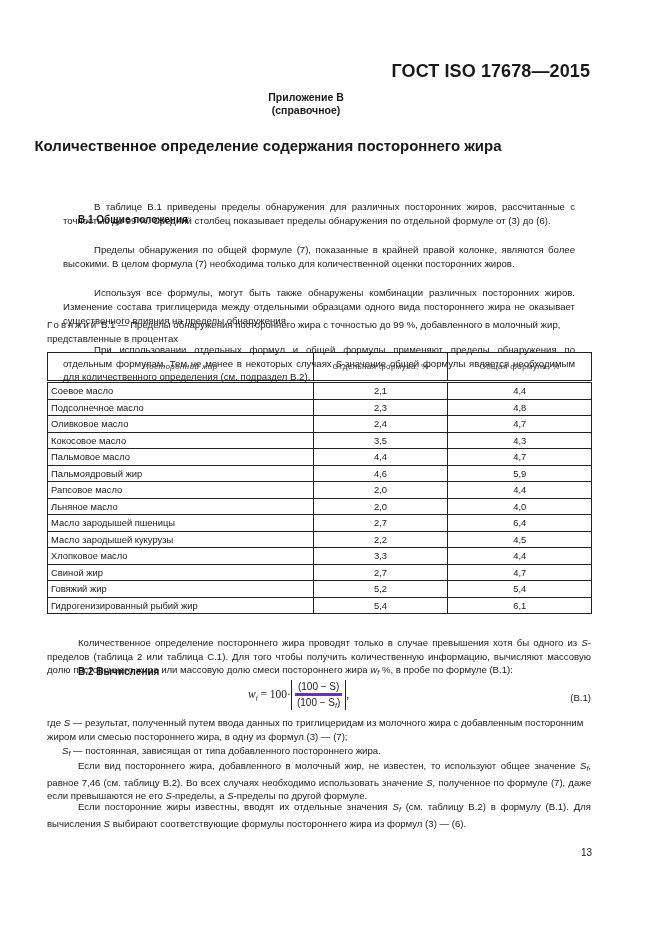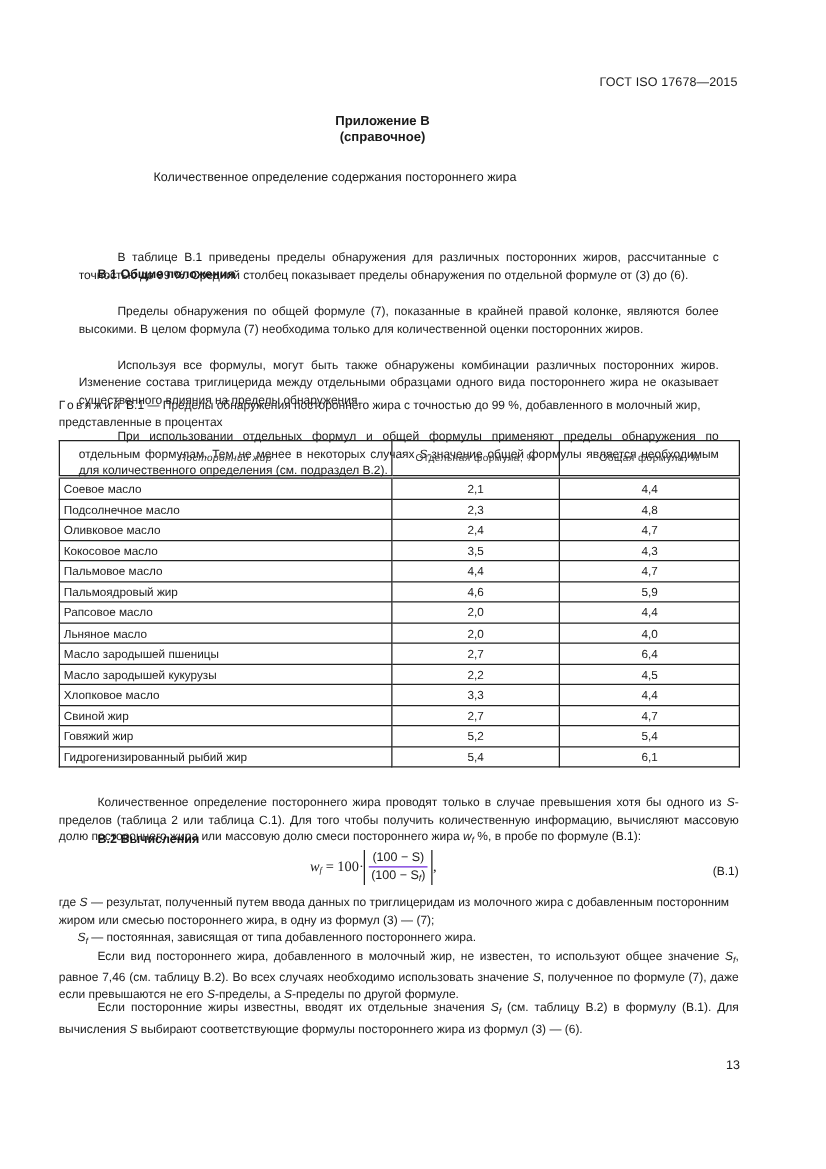--- a/index.html
+++ b/index.html
@@ -1,36 +1,36 @@
 <!DOCTYPE html>
 <html><head>
 <meta charset="utf-8">
 <style>
   html, body { margin: 0; padding: 0; background: #ffffff; }
   body { width: 661px; height: 935px; position: relative; overflow: hidden;
          font-family: "Liberation Sans", sans-serif; color: #1a1a1a; }
   .abs { position: absolute; }
-  .hdr-code { top: 61px; right: 71px; font-size: 10px; font-weight: normal; letter-spacing: 0.1px; margin-left: 44px; }
+  .hdr-code { top: 61px; right: 71px; font-size: 18px; font-weight: bold; letter-spacing: 0.1px; margin-left: 44px; }
   .annex { top: 91px; left: 0; width: 612px; text-align: center; font-size: 10.5px; font-weight: bold; line-height: 13px; }
-  .doc-title { top: 137px; left: 0; width: 536px; text-align: center; font-size: 10px; font-weight: normal; }
+  .doc-title { top: 137px; left: 0; width: 536px; text-align: center; font-size: 15px; font-weight: bold; }
   .sec-head { font-size: 10px; font-weight: bold; left: 78px; margin-top: 46px; }
   .para { left: 47px; width: 544px; font-size: 9.6px; line-height: 13.6px; text-align: justify; text-indent: 31px; }
   .para p { margin: 16px; text-indent: 31px; }
   .caption { top: 318px; left: 47px; width: 548px; font-size: 9.6px; line-height: 13.6px; }
   .caption .spaced { letter-spacing: 2px; }
   table.t { position: absolute; top: 352px; left: 47px; width: 545px; border-collapse: collapse;
             font-size: 9.4px; }
   table.t th { font-weight: normal; font-size: 8px; height: 25px; border: 1px solid #222;
                border-bottom: 3px double #222; letter-spacing: 0.4px; color: #333; }
   table.t td { border: 1px solid #222; height: 15.5px; padding: 0 3px; line-height: 15px; }
   table.t td.num { text-align: center; }
   .c1 { width: 265px; font-style: italic; } .c2 { width: 133px; } .c3 { width: 142px; }
   .formula { top: 680px; left: 248px; font-family: "Liberation Serif", serif; font-size: 11.5px; }
   .formula .frac { display: inline-block; vertical-align: middle; border-left: 1px solid #222; border-right: 1px solid #222; padding: 0 3px; text-align: center; font-family: "Liberation Sans", sans-serif; font-size: 10px; }
-  .formula .num-row { border-bottom: 1px solid #6d28d9; padding: 1px 2px; text-align: center; }
+  .formula .num-row { border-bottom: 3px solid #6d28d9; padding: 1px 2px; text-align: center; }
   .formula .den-row { padding: 1px 2px; }
   .eqno { top: 692px; right: 70px; font-size: 9.6px; }
   .where { left: 47px; width: 548px; font-size: 9.6px; line-height: 13.6px; }
   .pageno { top: 847px; right: 69px; font-size: 10px; }
   i { font-style: italic; }
   sub { font-size: 7px; vertical-align: -2px; }
 </style>
 </head>
 <body>
 

